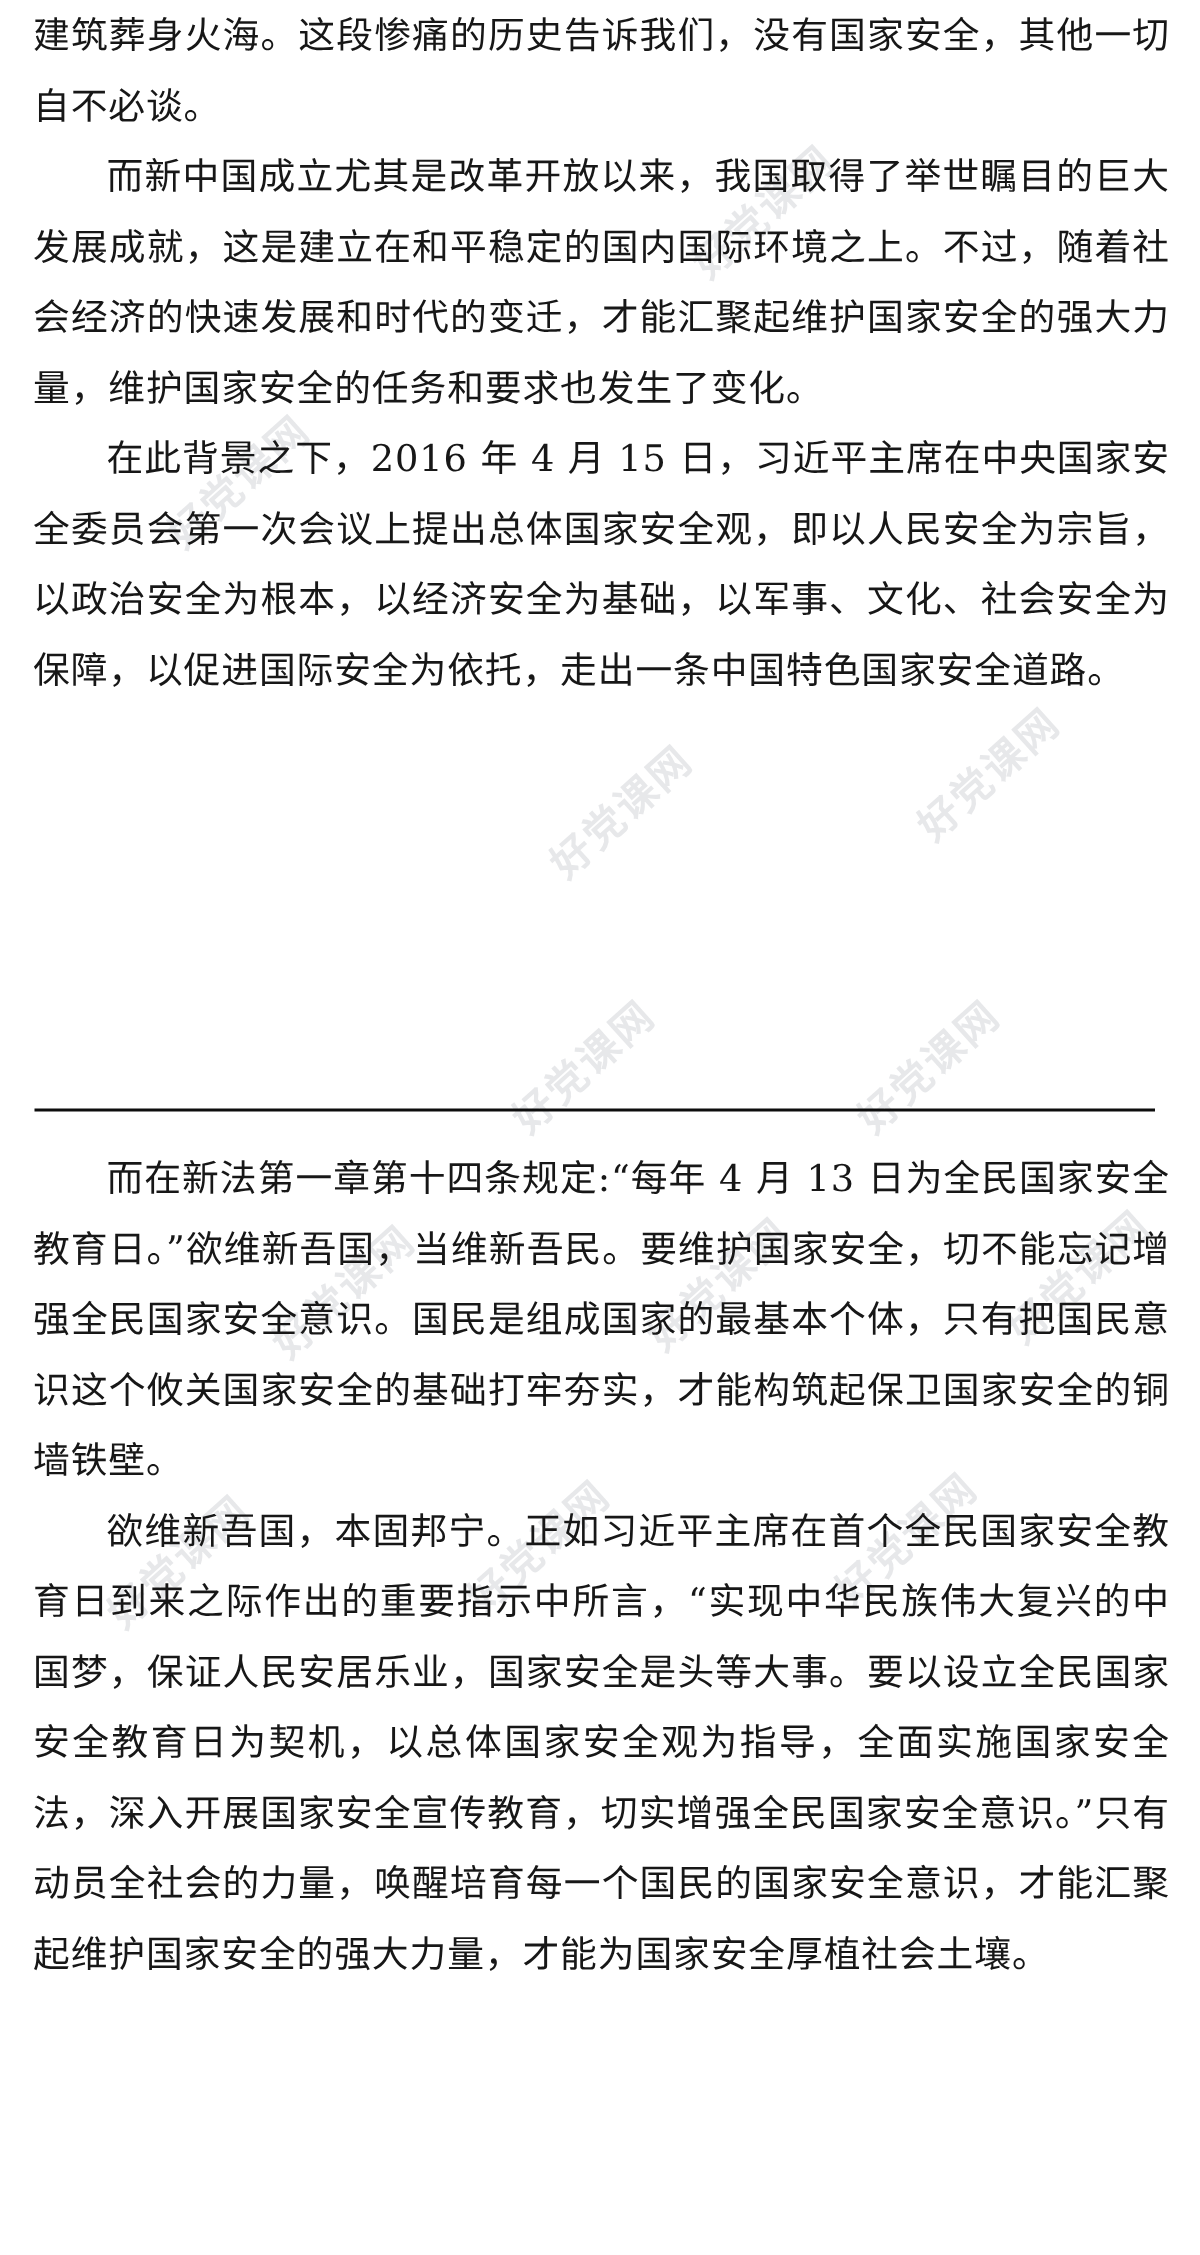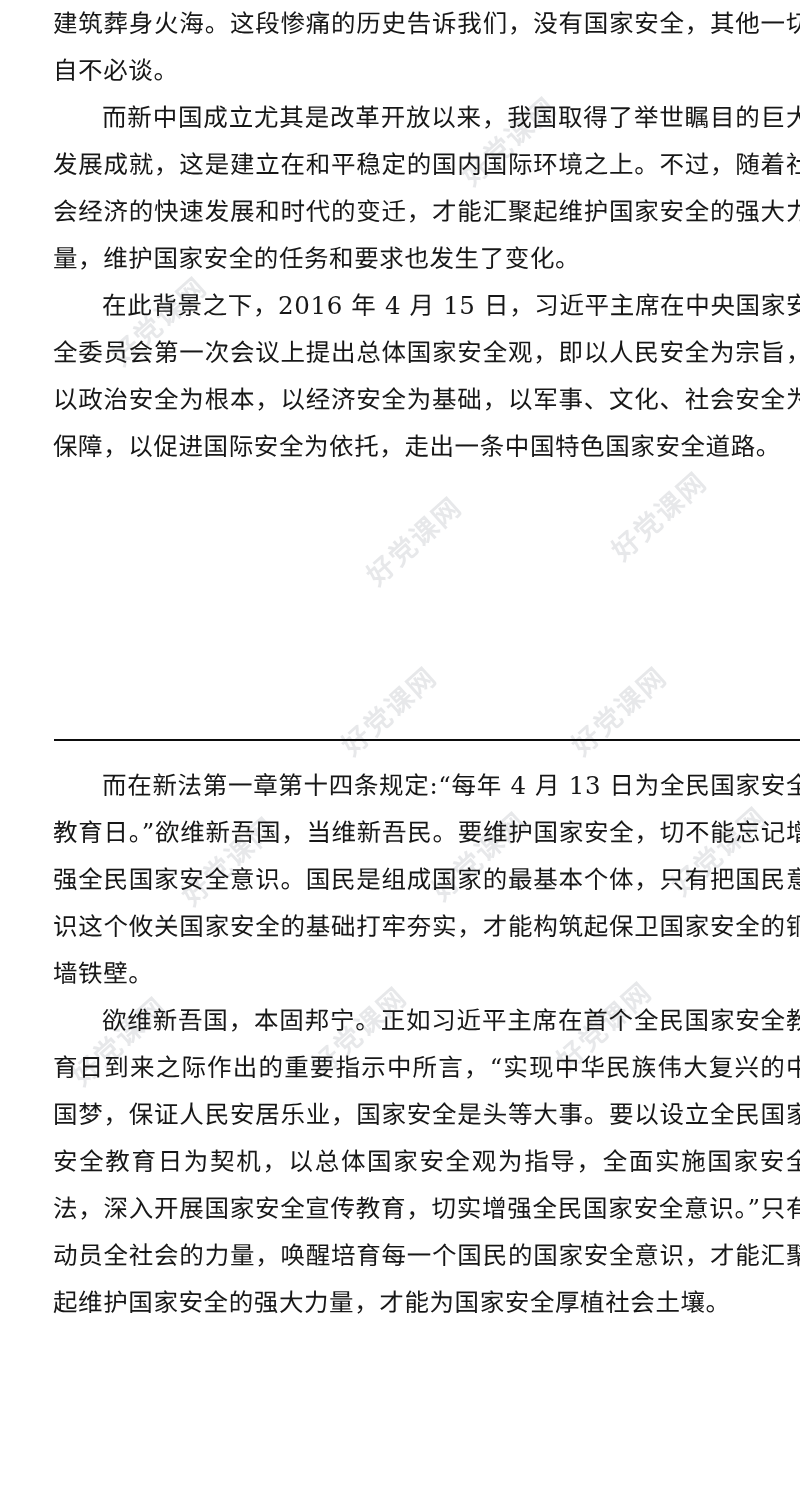--- a/index.html
+++ b/index.html
@@ -35,21 +35,20 @@
     transform-origin: center center;
     white-space: nowrap;
     user-select: none;
   }
 
   
   .content {
     position: absolute;
     inset: 0;
     z-index: 2;
-    margin-left: 31px;
   }
 
   .section {
     position: absolute;
     left: 22px;
     width: 758px;
     box-sizing: border-box;
   }
   .section-one { top: 0px; }
   .section-two { top: 762px; }

